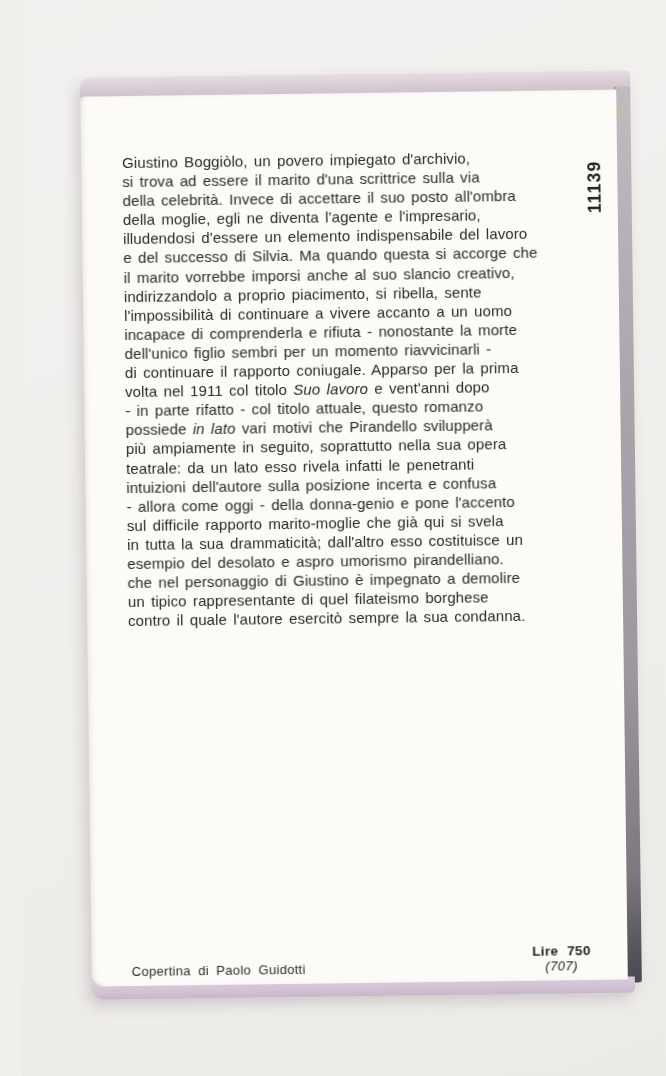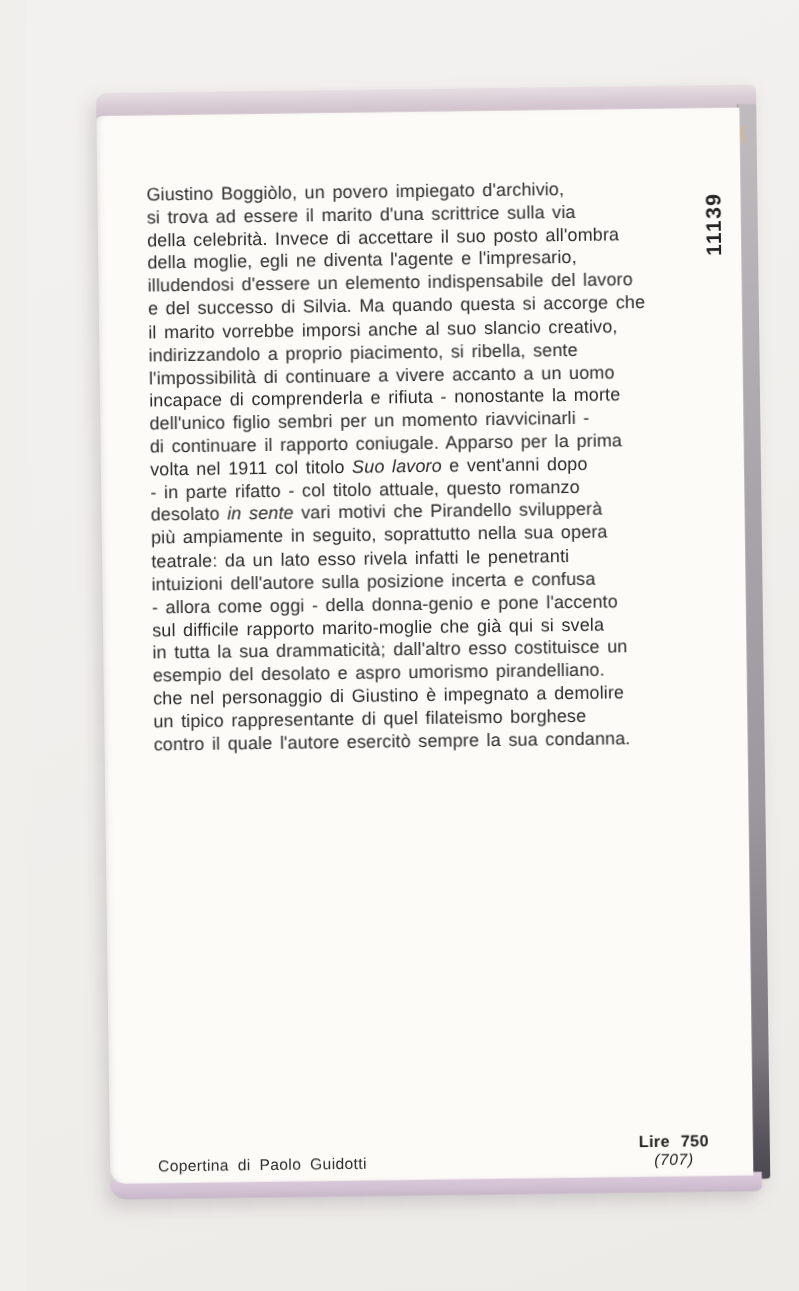--- a/index.html
+++ b/index.html
@@ -147,21 +147,21 @@
         <div class="line">indirizzandolo a proprio piacimento, si ribella, sente</div>
         <div class="line">l'impossibilità di continuare a vivere accanto a un uomo</div>
         <div class="line">incapace di comprenderla e rifiuta - nonostante la morte</div>
         <div class="line">dell'unico figlio sembri per un momento riavvicinarli -</div>
         <div class="line">di continuare il rapporto coniugale. Apparso per la prima</div>
         <div class="line">
           <span>volta nel 1911 col titolo </span><span class="italic">Suo lavoro</span><span> e vent'anni dopo</span>
         </div>
         <div class="line">- in parte rifatto - col titolo attuale, questo romanzo</div>
         <div class="line">
-          <span>desolato </span><span class="italic">in sente</span><span> vari motivi che Pirandello svilupperà</span>
+          <span>possiede </span><span class="italic">in lato</span><span> vari motivi che Pirandello svilupperà</span>
         </div>
         <div class="line">più ampiamente in seguito, soprattutto nella sua opera</div>
         <div class="line">teatrale: da un lato esso rivela infatti le penetranti</div>
         <div class="line">intuizioni dell'autore sulla posizione incerta e confusa</div>
         <div class="line">- allora come oggi - della donna-genio e pone l'accento</div>
         <div class="line">sul difficile rapporto marito-moglie che già qui si svela</div>
         <div class="line">in tutta la sua drammaticità; dall'altro esso costituisce un</div>
         <div class="line">esempio del desolato e aspro umorismo pirandelliano.</div>
         <div class="line">che nel personaggio di Giustino è impegnato a demolire</div>
         <div class="line">un tipico rappresentante di quel filateismo borghese</div>

